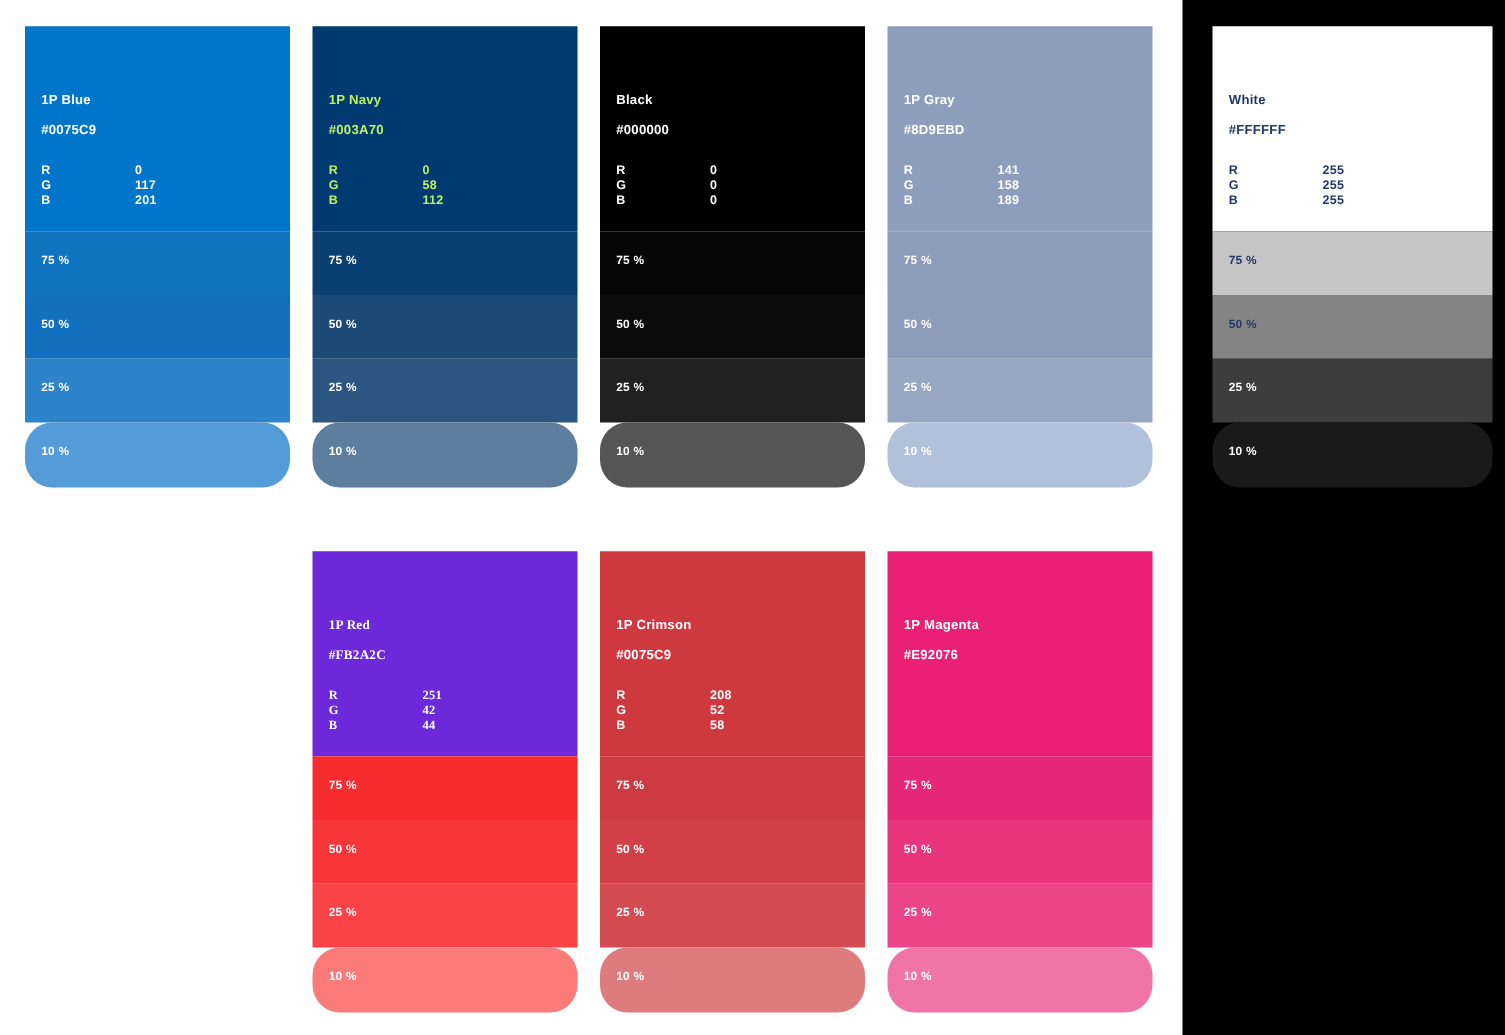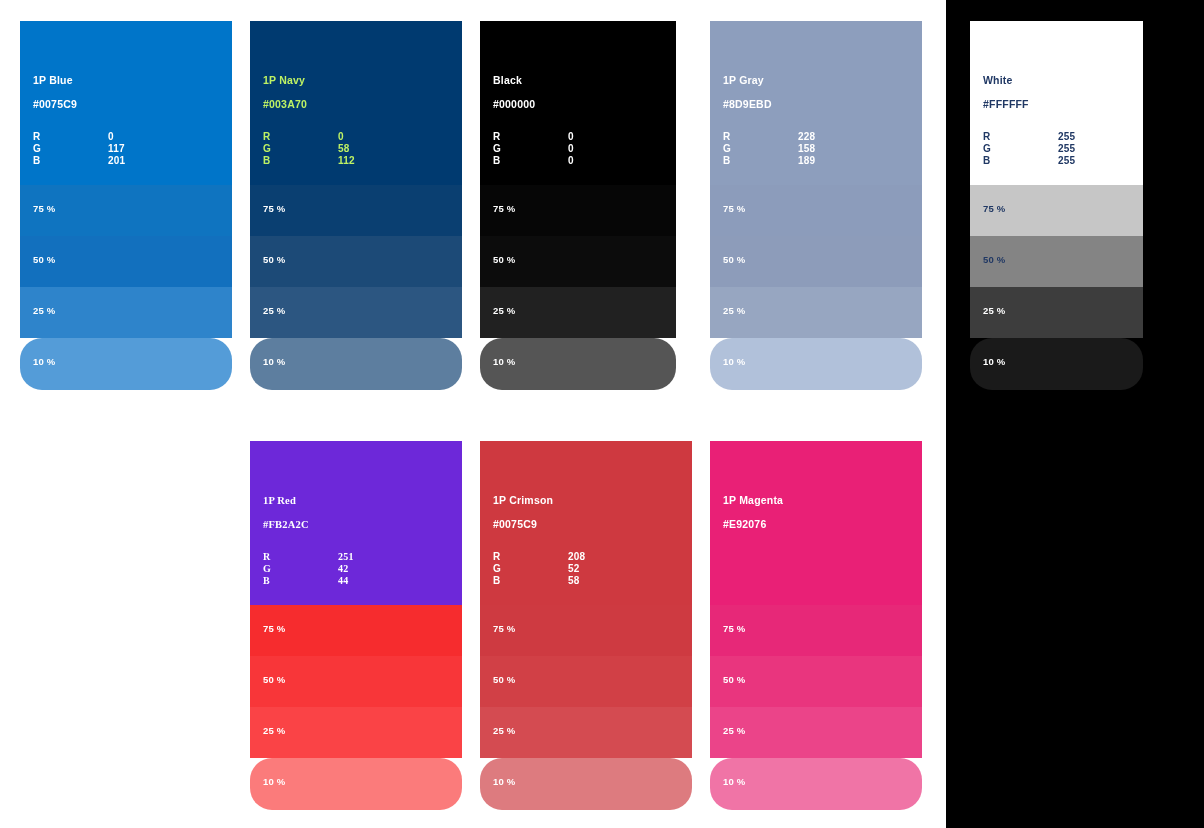--- a/index.html
+++ b/index.html
@@ -140,21 +140,21 @@
       <div class="tint-band" style="background: rgb(28, 74, 119);">
         <span class="tint-label" style="color: rgb(255, 255, 255);">50 %</span>
       </div>
       <div class="tint-band" style="background: rgb(44, 86, 129);">
         <span class="tint-label" style="color: rgb(255, 255, 255);">25 %</span>
       </div>
       <div class="tint-band last" style="background: rgb(93, 126, 159);">
         <span class="tint-label" style="color: rgb(255, 255, 255);">10 %</span>
       </div>
     </div>
-    <div class="swatch-card" style="left: 480px; top: 21px; width: 196px;">
+    <div class="swatch-card" style="left: 480px; top: 21px; width: 212px;">
       <div class="swatch-head" style="background: rgb(0, 0, 0); color: rgb(255, 255, 255);">
         <div class="swatch-name">Black</div>
         <div class="swatch-hex">#000000</div>
         <div class="rgb-table">
           <div class="rgb-row"><span class="rgb-key">R</span><span class="rgb-val">0</span></div>
           <div class="rgb-row"><span class="rgb-key">G</span><span class="rgb-val">0</span></div>
           <div class="rgb-row"><span class="rgb-key">B</span><span class="rgb-val">0</span></div>
         </div>
       </div>
       <div class="tint-band" style="background: rgb(6, 6, 6);">
@@ -168,39 +168,39 @@
       </div>
       <div class="tint-band last" style="background: rgb(85, 85, 85);">
         <span class="tint-label" style="color: rgb(255, 255, 255);">10 %</span>
       </div>
     </div>
     <div class="swatch-card" style="left: 710px; top: 21px; width: 212px;">
       <div class="swatch-head" style="background: rgb(141, 158, 189); color: rgb(255, 255, 255);">
         <div class="swatch-name">1P Gray</div>
         <div class="swatch-hex">#8D9EBD</div>
         <div class="rgb-table">
-          <div class="rgb-row"><span class="rgb-key">R</span><span class="rgb-val">228</span></div>
+          <div class="rgb-row"><span class="rgb-key">R</span><span class="rgb-val">141</span></div>
           <div class="rgb-row"><span class="rgb-key">G</span><span class="rgb-val">158</span></div>
           <div class="rgb-row"><span class="rgb-key">B</span><span class="rgb-val">189</span></div>
         </div>
       </div>
       <div class="tint-band" style="background: rgb(140, 156, 187);">
         <span class="tint-label" style="color: rgb(255, 255, 255);">75 %</span>
       </div>
       <div class="tint-band" style="background: rgb(141, 156, 186);">
         <span class="tint-label" style="color: rgb(255, 255, 255);">50 %</span>
       </div>
       <div class="tint-band" style="background: rgb(151, 166, 193);">
         <span class="tint-label" style="color: rgb(255, 255, 255);">25 %</span>
       </div>
       <div class="tint-band last" style="background: rgb(177, 193, 218);">
         <span class="tint-label" style="color: rgb(255, 255, 255);">10 %</span>
       </div>
     </div>
-    <div class="swatch-card" style="left: 970px; top: 21px; width: 173px;">
+    <div class="swatch-card" style="left: 970px; top: 21px; width: 224px;">
       <div class="swatch-head" style="background: rgb(255, 255, 255); color: rgb(32, 56, 100);">
         <div class="swatch-name">White</div>
         <div class="swatch-hex">#FFFFFF</div>
         <div class="rgb-table">
           <div class="rgb-row"><span class="rgb-key">R</span><span class="rgb-val">255</span></div>
           <div class="rgb-row"><span class="rgb-key">G</span><span class="rgb-val">255</span></div>
           <div class="rgb-row"><span class="rgb-key">B</span><span class="rgb-val">255</span></div>
         </div>
       </div>
       <div class="tint-band" style="background: rgb(198, 198, 198);">

